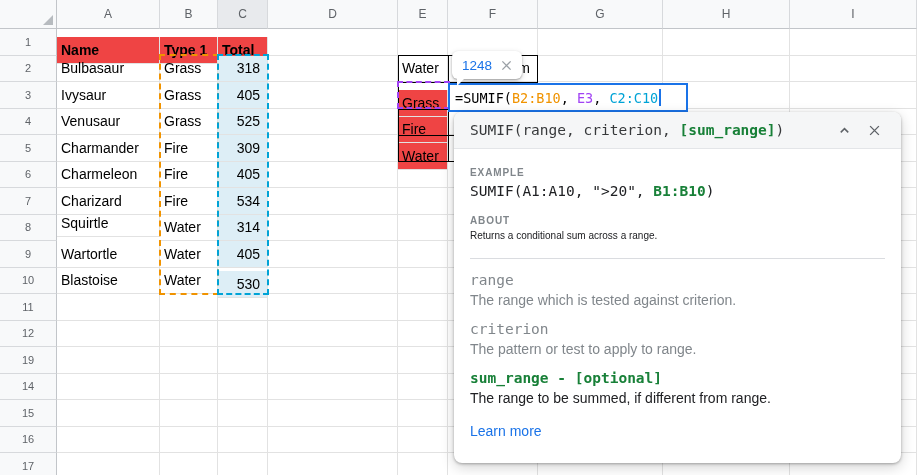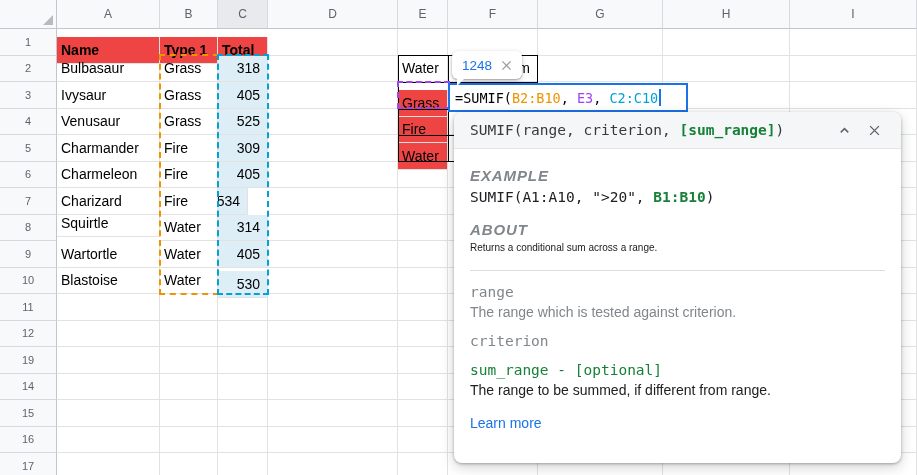--- a/index.html
+++ b/index.html
@@ -56,28 +56,28 @@
   
   #popup{position:absolute;left:454px;top:112px;width:447px;height:351px;z-index:7;
       background:#fff;border-radius:8px;overflow:hidden;box-sizing:border-box;
       box-shadow:0 1px 3px rgba(0,0,0,.3),0 4px 14px rgba(0,0,0,.18);}
   #popup-header{height:36px;background:#f5f6f7;border-bottom:1px solid #e3e5e8;
       display:flex;align-items:center;padding:0 16px;
       font-family:"DejaVu Sans Mono","Liberation Mono",monospace;font-size:14.5px;color:#37393b;}
   #popup-header .grow{flex:1;}
   .hdr-btn{display:flex;align-items:center;justify-content:center;width:22px;height:22px;cursor:pointer;}
   #popup-body{padding:12px 16px 0 16px;}
-  .sec-label{font-size:15px;font-weight:bold;color:#80868b;letter-spacing:.9px;margin-top:6px;font-style:italic;}
+  .sec-label{font-size:10px;font-weight:bold;color:#80868b;letter-spacing:.9px;margin-top:6px;}
   .code{font-family:"DejaVu Sans Mono","Liberation Mono",monospace;font-size:14.5px;color:#202124;margin-top:5px;}
   .green-code{color:#188038;font-weight:bold;}
   #about-text{font-size:10px;color:#202124;margin-top:4px;}
   #popup-divider{height:1px;background:#dadce0;margin:17px 0 10px 0;}
   .param-name{font-family:"DejaVu Sans Mono","Liberation Mono",monospace;font-size:14.5px;
       color:#80868b;margin-top:13px;}
-  .param-name.active{color:#188038;font-weight:normal;}
+  .param-name.active{color:#188038;font-weight:bold;}
   .param-desc{font-size:14px;color:#80868b;margin-top:4px;}
   .param-desc.active{color:#202124;}
   #learn-more{display:inline-block;margin-top:17px;font-size:14px;color:#1a73e8;cursor:pointer;text-decoration:none;}
 </style>
 </head>
 <body>
 
 <div id="sheet">
   <div id="corner">
     <div class="tri"></div>
@@ -162,21 +162,21 @@
       <div class="cell" style="left: 160px; width: 58px; top: 161.5px; height: 26.5px;">Fire</div>
       <div class="cell blue right" style="left: 218px; width: 50px; top: 161.5px; height: 26.5px;">405</div>
       <div class="cell" style="left: 268px; width: 130px; top: 161.5px; height: 26.5px;"></div>
       <div class="cell" style="left: 398px; width: 50px; top: 161.5px; height: 26.5px;"></div>
       <div class="cell" style="left: 448px; width: 90px; top: 161.5px; height: 26.5px;"></div>
       <div class="cell" style="left: 538px; width: 125px; top: 161.5px; height: 26.5px;"></div>
       <div class="cell" style="left: 663px; width: 127px; top: 161.5px; height: 26.5px;"></div>
       <div class="cell" style="left: 790px; width: 127px; top: 161.5px; height: 26.5px;"></div>
       <div class="cell" style="left: 57px; width: 103px; top: 188px; height: 26.5px;">Charizard</div>
       <div class="cell" style="left: 160px; width: 58px; top: 188px; height: 26.5px;">Fire</div>
-      <div class="cell blue right" style="left: 218px; width: 30px; top: 188px; height: 26.5px;">534</div>
+      <div class="cell blue right" style="left: 218px; width: 50px; top: 188px; height: 26.5px;">534</div>
       <div class="cell" style="left: 268px; width: 130px; top: 188px; height: 26.5px;"></div>
       <div class="cell" style="left: 398px; width: 50px; top: 188px; height: 26.5px;"></div>
       <div class="cell" style="left: 448px; width: 90px; top: 188px; height: 26.5px;"></div>
       <div class="cell" style="left: 538px; width: 125px; top: 188px; height: 26.5px;"></div>
       <div class="cell" style="left: 663px; width: 127px; top: 188px; height: 26.5px;"></div>
       <div class="cell" style="left: 790px; width: 127px; top: 188px; height: 26.5px;"></div>
       <div class="cell" style="left: 57px; width: 103px; top: 210px; height: 26.5px;">Squirtle</div>
       <div class="cell" style="left: 160px; width: 58px; top: 214.5px; height: 26.5px;">Water</div>
       <div class="cell blue right" style="left: 218px; width: 50px; top: 214.5px; height: 26.5px;">314</div>
       <div class="cell" style="left: 268px; width: 130px; top: 214.5px; height: 26.5px;"></div>
@@ -310,19 +310,20 @@
     <div id="popup-body">
       <div class="sec-label">EXAMPLE</div>
       <div class="code" id="example"><span>SUMIF(A1:A10, "&gt;20", </span><span class="green-code">B1:B10</span><span>)</span></div>
       <div class="sec-label" style="margin-top:16px">ABOUT</div>
       <div id="about-text">Returns a conditional sum across a range.</div>
       <div id="popup-divider"></div>
       <div id="params">
           <div class="param-name">range</div>
           <div class="param-desc">The range which is tested against criterion.</div>
           <div class="param-name">criterion</div>
+          <div class="param-desc">The pattern or test to apply to range.</div>
           <div class="param-name active">sum_range - [optional]</div>
           <div class="param-desc active">The range to be summed, if different from range.</div>
         </div>
       <a id="learn-more">Learn more</a>
     </div>
   </div>
 </div>
 
 </body></html>

